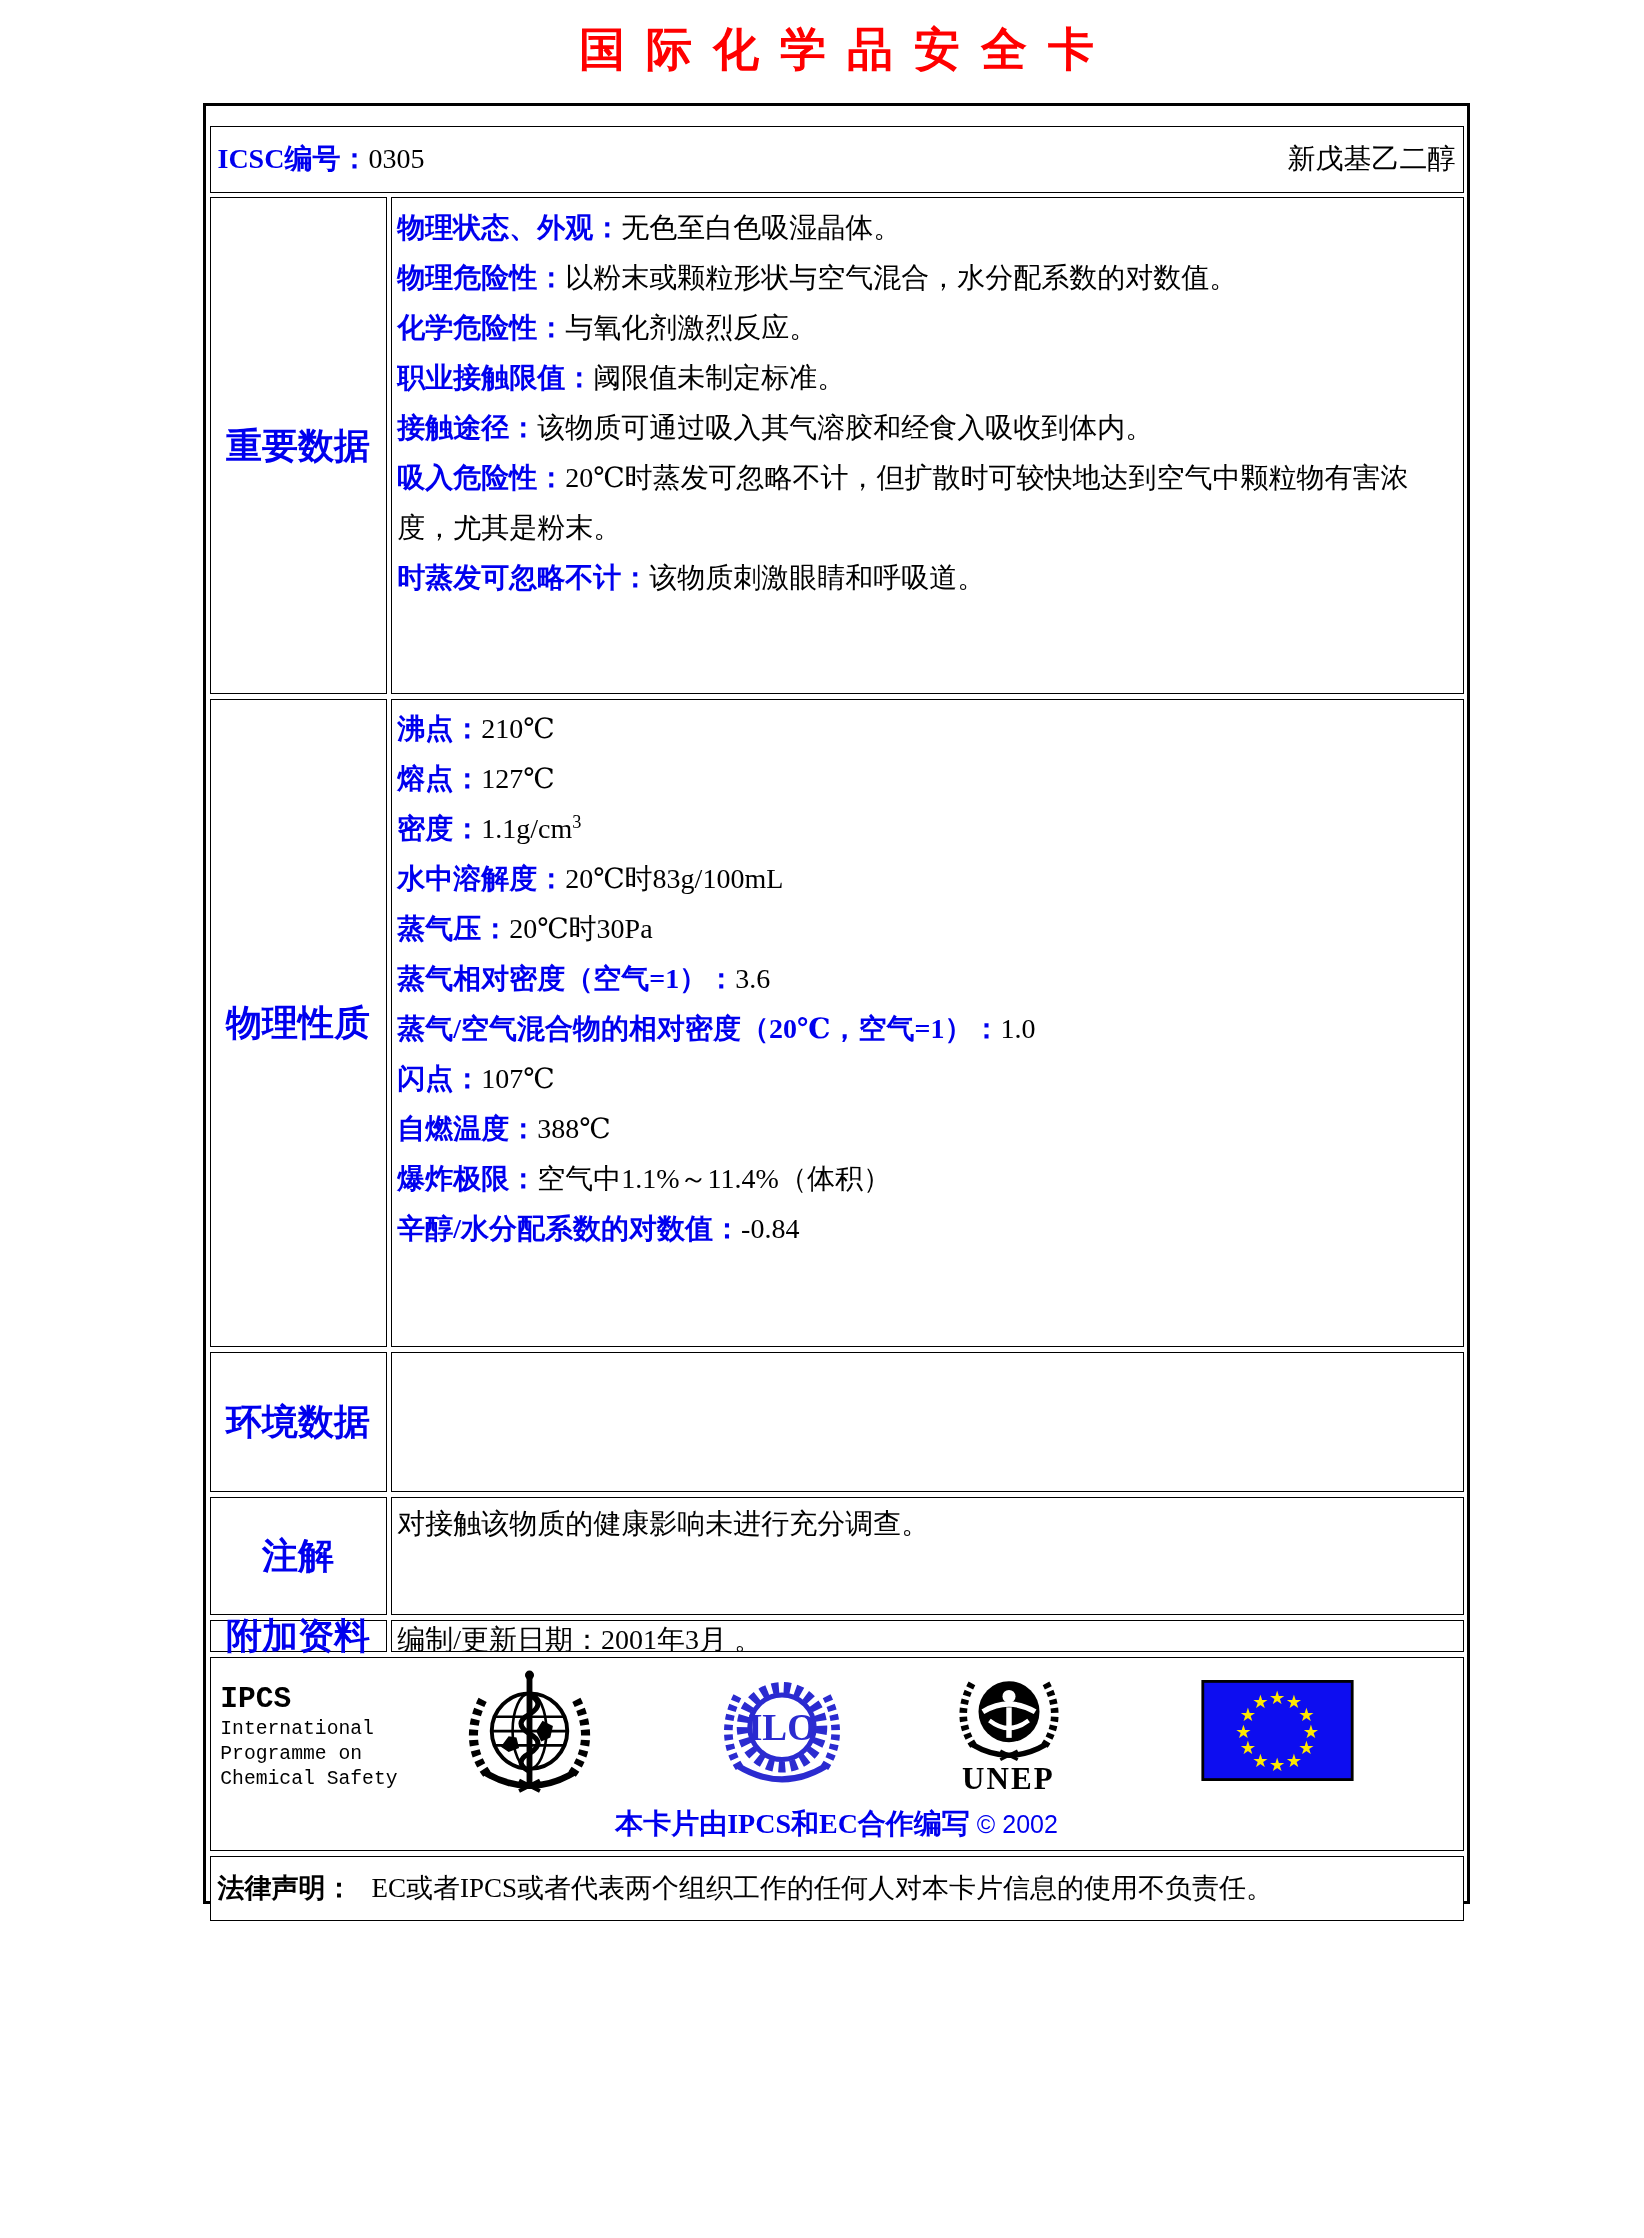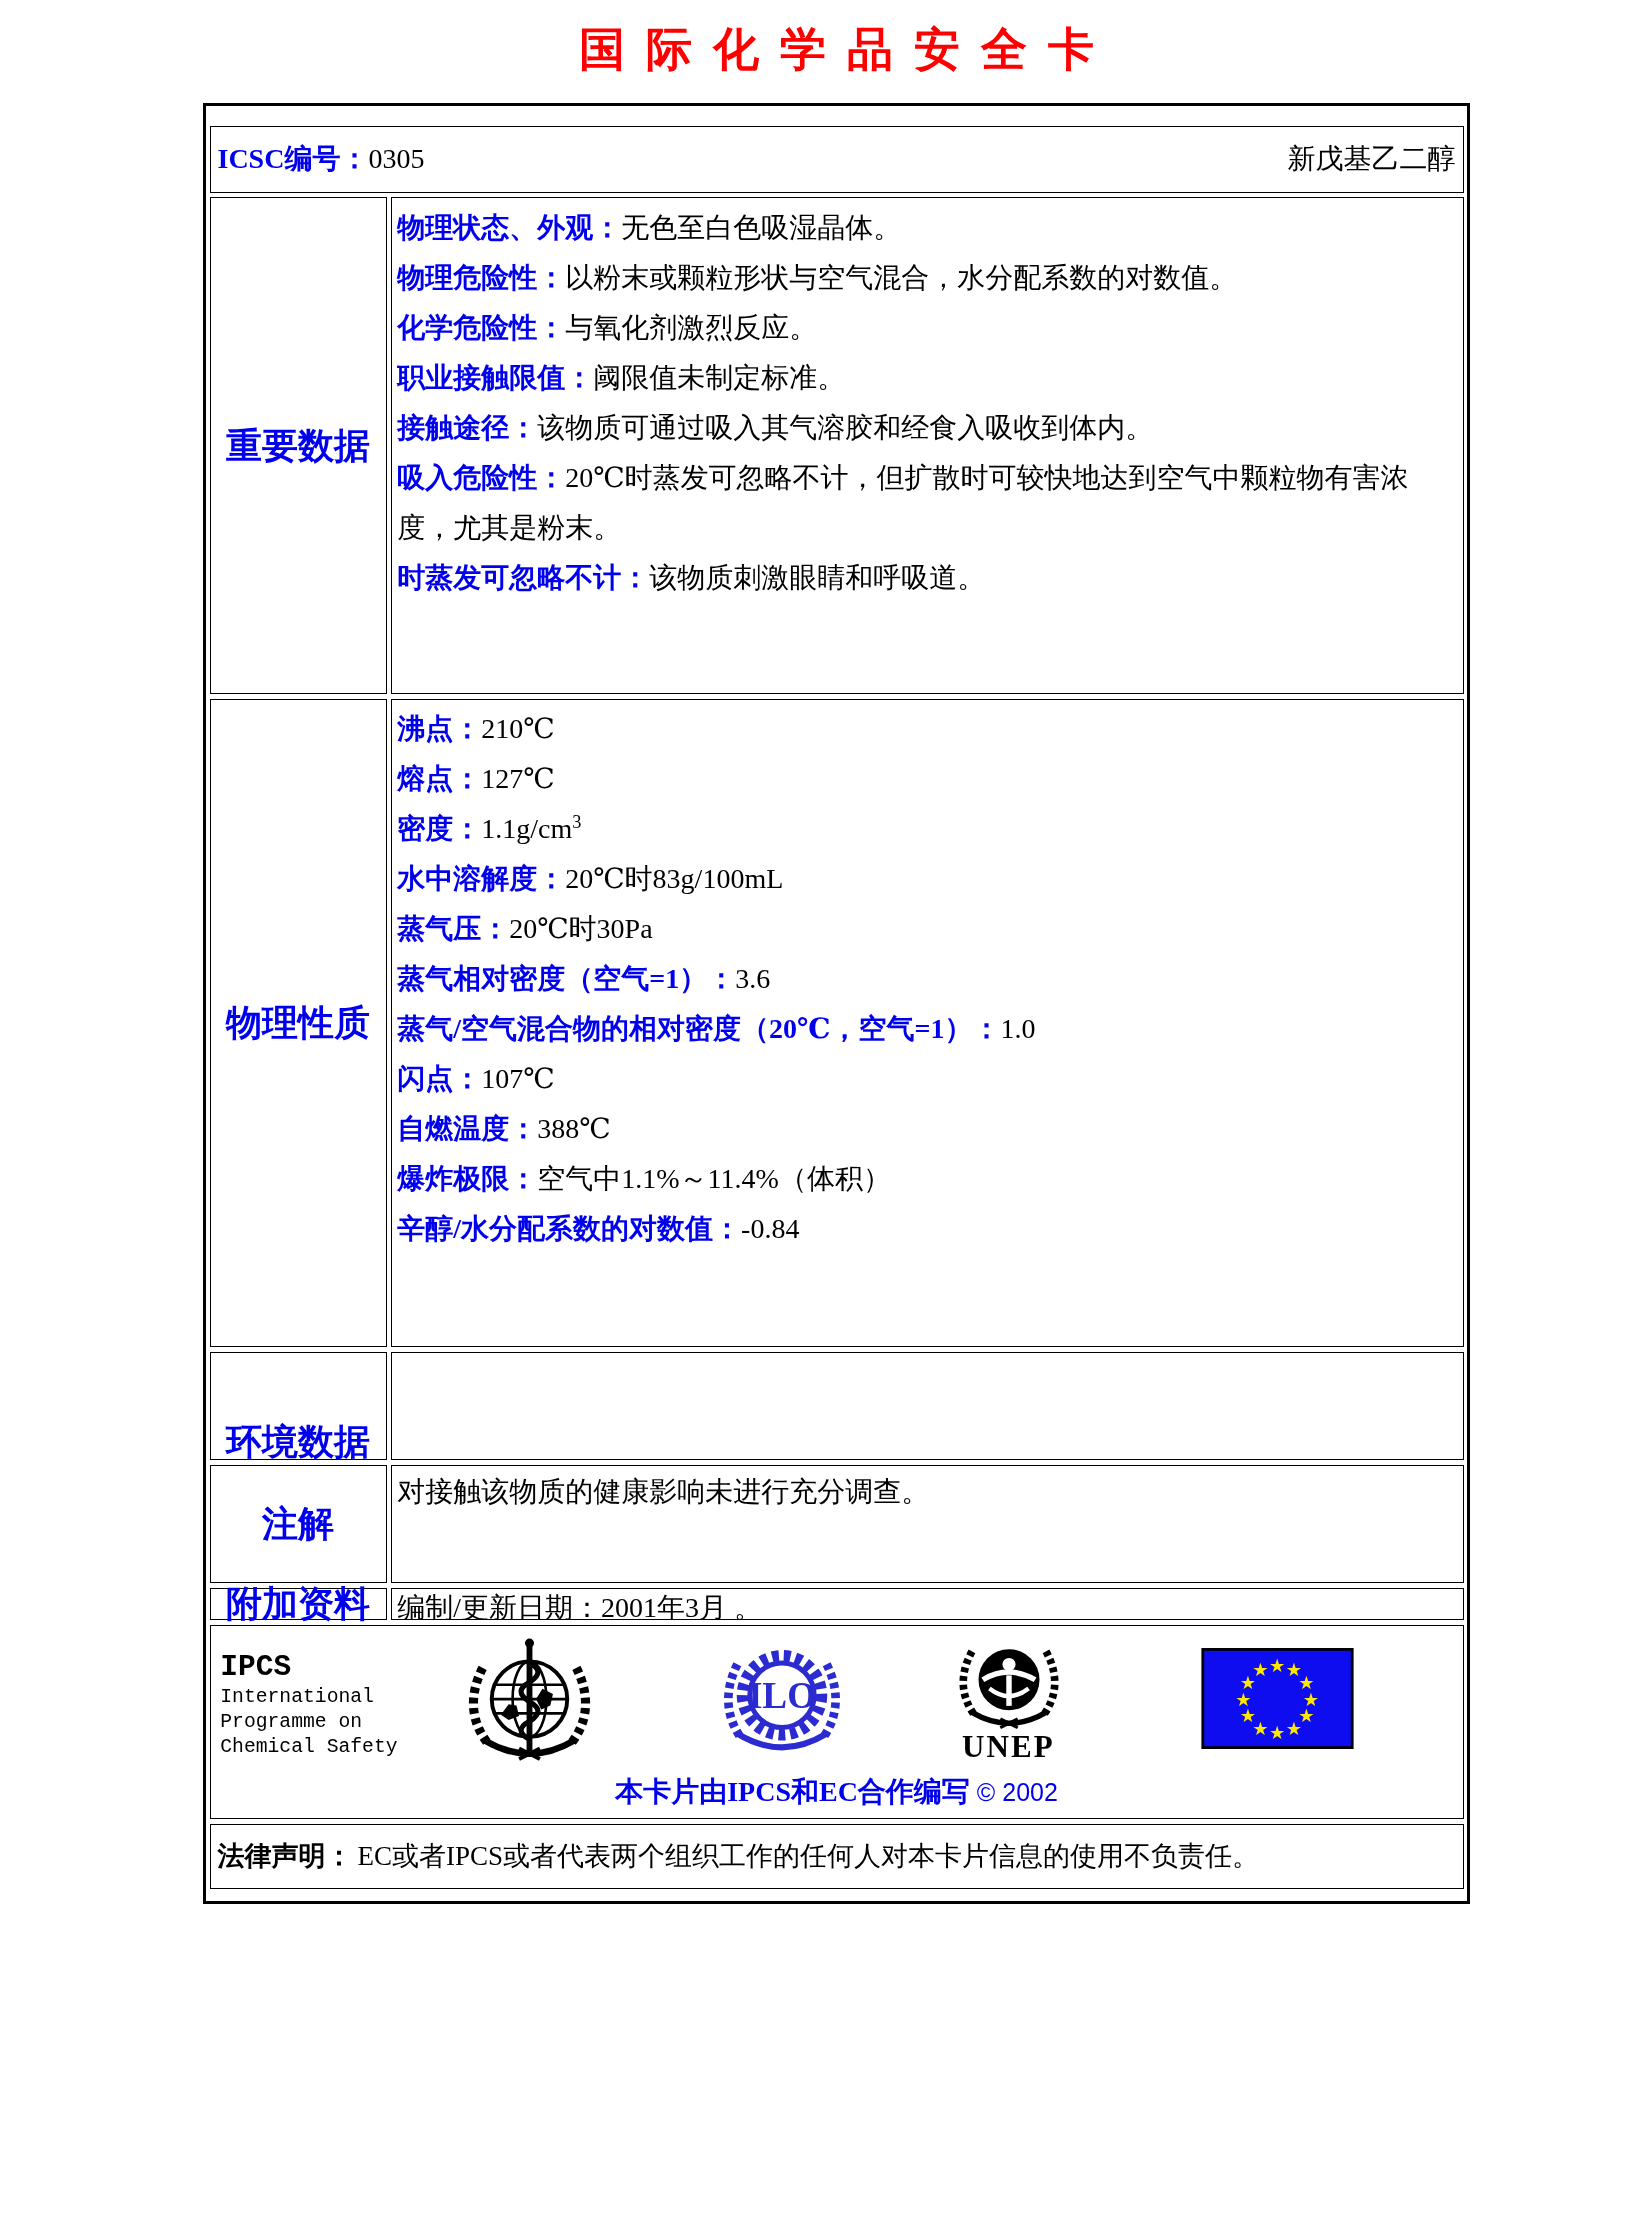--- a/index.html
+++ b/index.html
@@ -21,39 +21,39 @@
   .row:first-child{margin-top:16px;}
   .cell{border:1.4px solid #000;box-sizing:border-box;background:#fff;}
   .label-cell{
     width:177px;flex:none;display:flex;align-items:center;justify-content:center;
     text-align:center;color:#0000ee;font-weight:bold;font-size:36px;line-height:34px;
   }
   .content-cell{flex:1;overflow:hidden;}
   .h-header{height:67px;}
   .h-imp{height:497px;}
   .h-phys{height:648px;}
-  .h-env{height:108px;align-items:flex-end;}
+  .h-env{height:140px;}
   .h-notes{height:118px;}
   .h-add{height:32px;}
   .h-logos{height:194px;}
   .h-legal{height:65px;}
   .header-cell{
     flex:1;display:flex;align-items:center;justify-content:space-between;
     font-size:28px;padding:0 7px;
   }
   .blue{color:#0000ee;}
   .bold{font-weight:bold;}
   .lines{padding:4.2px 5.6px 0 5.6px;font-size:28px;}
   .line{line-height:50px;}
   .line .lbl{color:#0000ee;font-weight:bold;}
   .line sup{font-size:18.3px;line-height:0;}
   .notes-body{padding:2.8px 5.6px;font-size:28px;line-height:45px;}
   .add-body{display:flex;align-items:center;padding:0 5.6px;font-size:28px;}
   .legal-cell{flex:1;display:flex;align-items:center;padding:0 7px;font-size:27px;}
-  .legal-cell .legal-lbl{font-weight:bold;margin-right:5px;white-space:nowrap;}
+  .legal-cell .legal-lbl{font-weight:bold;margin-right:19px;white-space:nowrap;}
   .logos-cell{flex:1;position:relative;}
   .ipcs-block{position:absolute;left:9.8px;top:24px;font-family:Liberation Mono, monospace;}
   .ipcs-title{font-size:29.5px;font-weight:bold;line-height:35px;}
   .ipcs-sub{font-size:19.7px;line-height:25px;}
   .logo{position:absolute;}
   .who-logo{left:253px;top:8.4px;}
   .ilo-logo{left:509px;top:11.3px;}
   .unep-logo{left:743px;top:8.4px;text-align:center;}
   .unep-text{
     font-family:"Liberation Serif","DejaVu Serif",serif;font-weight:bold;

